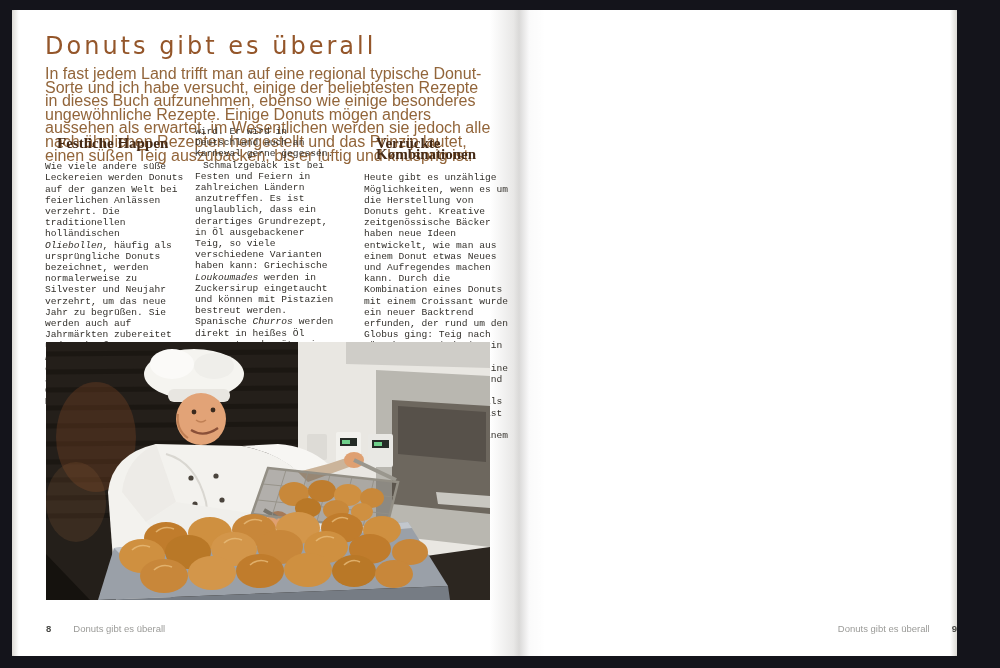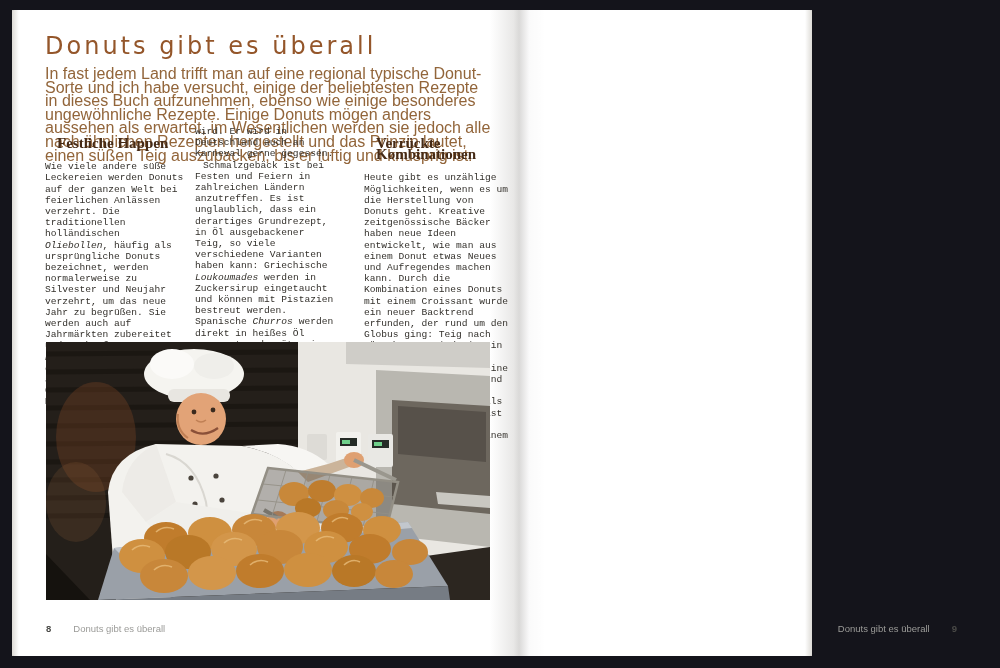--- a/index.html
+++ b/index.html
@@ -2,21 +2,21 @@
 <html><head>
 <meta charset="utf-8">
 <style>
   html,body{margin:0;padding:0;}
   body{
     width:1000px;height:668px;position:relative;overflow:hidden;
     background:#14141b;
     font-family:"Liberation Serif", serif;
   }
   .spread{
-    position:absolute;left:12px;top:10px;width:800px;height:646px;
+    position:absolute;left:12px;top:10px;width:945px;height:646px;
     background:#ffffff;border-radius:2px;
   }
   .page{position:absolute;top:0;height:646px;}
   .page-left{left:0;width:506px;}
   .page-right{left:506px;width:470px;}
   .spine{
     position:absolute;left:478px;top:0;width:56px;height:646px;pointer-events:none;
     background:linear-gradient(90deg,rgba(0,0,0,0) 0%,rgba(95,90,82,0.14) 42%,rgba(70,66,60,0.20) 52%,rgba(0,0,0,0.02) 70%,rgba(0,0,0,0) 100%);
   }
   .edge-l{position:absolute;left:0;top:0;width:7px;height:646px;

